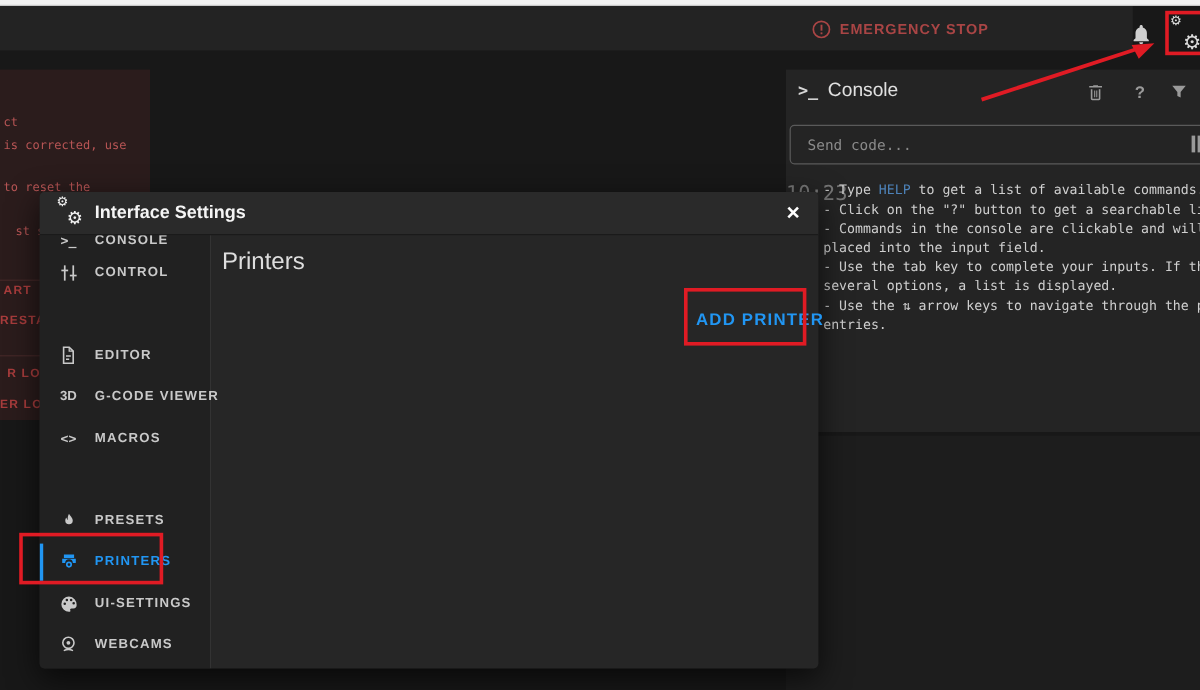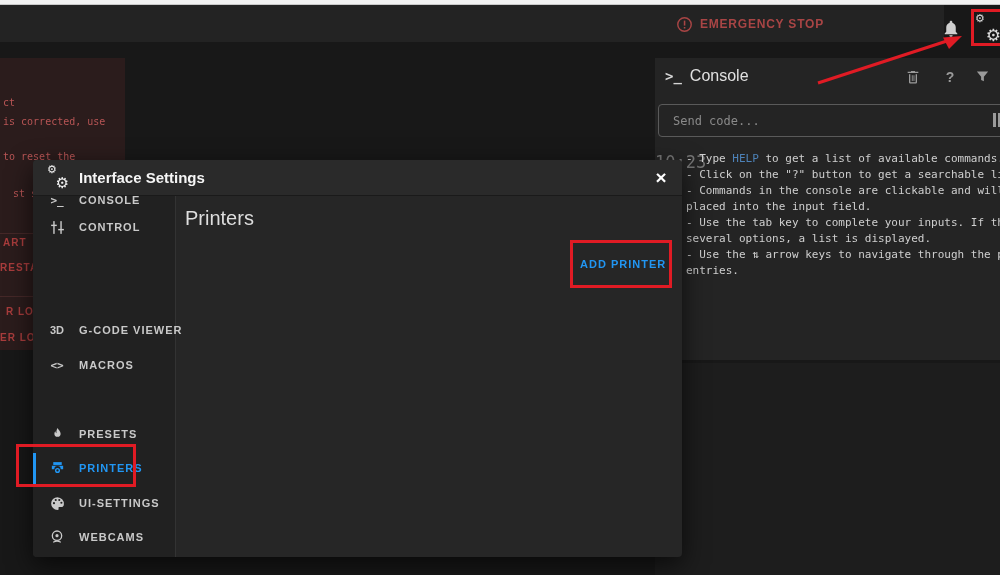--- a/index.html
+++ b/index.html
@@ -63,21 +63,21 @@
 
   .sb-item { position:absolute; left:0; width:143px; height:34px; display:flex; align-items:center; cursor:pointer; }
   .sb-ico { width:18px; height:18px; margin-left:15px; color:#c9c9c9; flex:none;
     display:flex; align-items:center; justify-content:center;
     font-size:11px; font-weight:700; font-family:"DejaVu Sans Mono", monospace; }
   .sb-label { margin-left:13px; color:#c9c9c9; font-size:11px; font-weight:700; letter-spacing:1px; white-space:nowrap; }
   .sb-item.active .sb-ico, .sb-item.active .sb-label { color:#2196f3; }
   #active-bar { position:absolute; left:0; top:293px; width:3px; height:31px; background:#2196f3; }
 
   #dlg-content-title { left:185px; top:207px; color:#dedede; font-size:20px; z-index:11; }
-  #add-printer-btn { left:580px; top:258px; color:#2196f3; font-size:11px; font-weight:700;
+  #add-printer-btn { left:580px; top:258px; color:#2196f3; font-size:14px; font-weight:700;
     letter-spacing:1px; z-index:11; cursor:pointer; white-space:nowrap; }
 
   
   .anno-box { position:absolute; border:3px solid #e01b24; z-index:50; pointer-events:none; }
   #anno-printers { left:16px; top:444px; width:120px; height:43px; }
   #anno-add { left:570px; top:240px; width:102px; height:48px; }
   #anno-gear { left:971px; top:9px; width:34px; height:37px; }
   #anno-arrow { left:800px; top:25px; width:175px; height:65px; z-index:50; pointer-events:none; }
 
   svg { display:block; }
@@ -170,20 +170,31 @@
       <span class="sb-ico">
         <svg width="17" height="17" viewBox="0 0 24 24" fill="currentColor">
             <rect x="6" y="3" width="2" height="18"></rect>
             <rect x="3" y="8" width="8" height="2"></rect>
             <rect x="16" y="3" width="2" height="18"></rect>
             <rect x="13" y="14" width="8" height="2"></rect>
           </svg>
       </span>
       <span class="sb-label">CONTROL</span>
     </div>
+    <div class="sb-item" style="top:119px">
+      <span class="sb-ico">
+        <svg width="16" height="16" viewBox="0 0 24 24" fill="none" stroke="currentColor" stroke-width="2">
+            <path d="M13,2 L6,2 L6,22 L18,22 L18,7 Z"></path>
+            <path d="M13,2 L13,7 L18,7" stroke-width="1.6"></path>
+            <line x1="9" y1="13" x2="15" y2="13"></line>
+            <line x1="9" y1="17" x2="13" y2="17"></line>
+          </svg>
+      </span>
+      <span class="sb-label">EDITOR</span>
+    </div>
     <div class="sb-item" style="top:153px">
       <span class="sb-ico" style="font-family:'Liberation Sans',sans-serif;">3D</span>
       <span class="sb-label">G-CODE VIEWER</span>
     </div>
     <div class="sb-item" style="top:188px">
       <span class="sb-ico">&lt;&gt;</span>
       <span class="sb-label">MACROS</span>
     </div>
     <div class="sb-item" style="top:257px">
       <span class="sb-ico">

